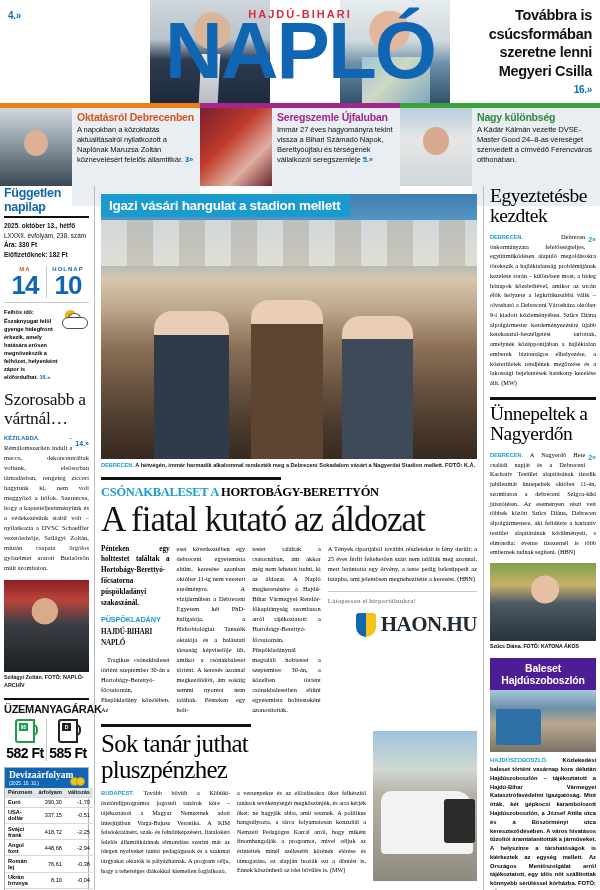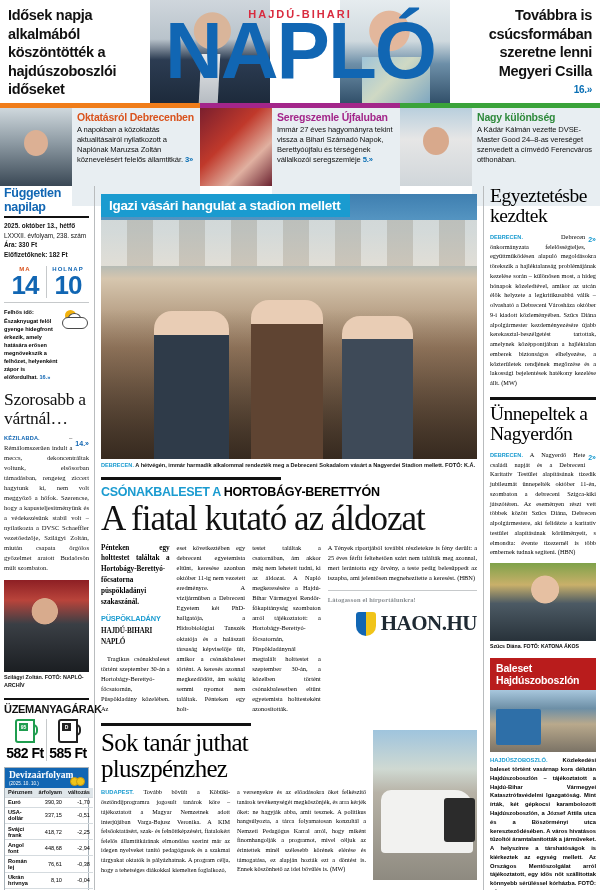--- a/index.html
+++ b/index.html
@@ -155,21 +155,21 @@
   .mc-photo .f2 { left:40%; width:19%; height:60%; background:linear-gradient(180deg,#e9cdb5 0 15%,#5f4432 15%); }
   .mc-photo .f3 { left:64%; width:19%; height:54%; background:linear-gradient(180deg,#e9cdb5 0 16%,#3e4a58 16%); }
   .mc-banner {
     position:absolute; left:0; top:0; padding:4px 10px 4px 8px; background:#1a9bd0;
     color:#fff; font-size:13.5px; font-weight:bold; letter-spacing:-0.3px;
   }
   .mc-cap { font-size:5.6px; line-height:1.4; margin-top:3px; font-weight:bold; color:#111; }
   .mc-cap .loc { color:#1a9bd0; }
 
   .mc-rule { border-top:3px solid #111; width:48%; margin:7px 0 5px; }
-  .mc-kicker { font-size:12.5px; font-weight:bold; letter-spacing:-0.3px; margin-bottom:2px; }
+  .mc-kicker { font-size:12.5px; font-weight:bold; letter-spacing:-0.3px; margin-bottom:2px;font-family:Liberation Serif, serif; }
   .mc-kicker .a { color:#1a9bd0; }
   .mc-head {
     font-family:"Liberation Serif", serif; font-size:35px; line-height:1.02;
     letter-spacing:-1px; color:#111; margin-bottom:6px;
   }
   .mc-cols { display:flex; gap:7px; }
   .mc-cols .c { flex:1; font-family:"Liberation Serif", serif; font-size:6.4px; line-height:1.58; text-align:justify; }
   .mc-cols .c p { text-indent:6px; }
   .mc-cols .c p.noind { text-indent:0; }
   .mc-lead { font-family:"Liberation Serif", serif; font-weight:bold; font-size:7.2px; line-height:1.5; margin-bottom:6px; }
@@ -199,40 +199,39 @@
   .rc-head { font-family:"Liberation Serif", serif; font-size:19.5px; line-height:1.05; letter-spacing:-0.5px; margin-bottom:5px; }
   .rc-body { font-family:"Liberation Serif", serif; font-size:6.3px; line-height:1.55; text-align:justify; }
   .rc-body .lead { font-family:"Liberation Sans", sans-serif; font-weight:bold; font-size:5.6px; color:#1a9bd0; }
   .rc-pg { float:right; font-family:"Liberation Sans", sans-serif; font-weight:bold; font-size:12px; margin-left:3px; line-height:1; }
   .rc-pg span { font-size:7px; color:#1a9bd0; }
   .rc-rule { border-top:3px solid #111; margin:9px 0 4px; }
   .rc-photo { width:100%; height:78px; margin-top:6px;
     background:radial-gradient(circle at 52% 34%, #e6c0a2 0 18%, transparent 19%),
                linear-gradient(180deg,#7fa24a 0%,#c9b06a 28%,#4c5a64 52%,#28323a 100%); }
   .rc-cap { font-size:5.2px; font-weight:bold; margin-top:2px; }
-  .rc-banner { margin-top:9px; background:#b91c1c; color:#fff; font-size:10.5px;
-    font-weight:bold; padding:4px 6px; letter-spacing:-0.2px; }
+  .rc-banner { margin-top:9px; background:#4c1d95; color:#fff; font-size:10.5px;
+    font-weight:bold; padding:4px 6px; letter-spacing:-0.2px;text-align:center; }
   .rc-photo2 { width:100%; height:62px;
     background:linear-gradient(180deg,#a8c7dd 0%,#6d8fa6 30%,#b9a98c 55%,#7b7366 100%); position:relative; }
   .rc-photo2::after { content:""; position:absolute; left:6%; top:30%; width:42%; height:58%; background:#2e6fa8; border-radius:2px; }
   .rc-body2 { font-family:"Liberation Sans", sans-serif; font-size:5.8px; line-height:1.52; text-align:justify; margin-top:4px; font-weight:bold; }
   .rc-body2 .lead { color:#1a9bd0; }
 </style>
 </head>
 <body>
 
 <div class="page">
 
   <div class="masthead">
     <div class="mh-photo-l"></div>
     <div class="mh-photo-r"></div>
     <div class="mh-title">NAPLÓ</div>
     <div class="mh-kicker">HAJDÚ-BIHARI</div>
     <div class="mh-left">
-      <span>Idősek napja alkalmából köszöntötték a hajdúszoboszlói időseket</span>
       <span class="pg">4.»</span>
     </div>
     <div class="mh-right">
       <span>Továbbra is csúcsformában szeretne lenni Megyeri Csilla</span>
       <span class="pg">16.»</span>
     </div>
   </div>
 
   <div class="colorbar">
     <i style="flex:1;background:#f07d1a"></i>

